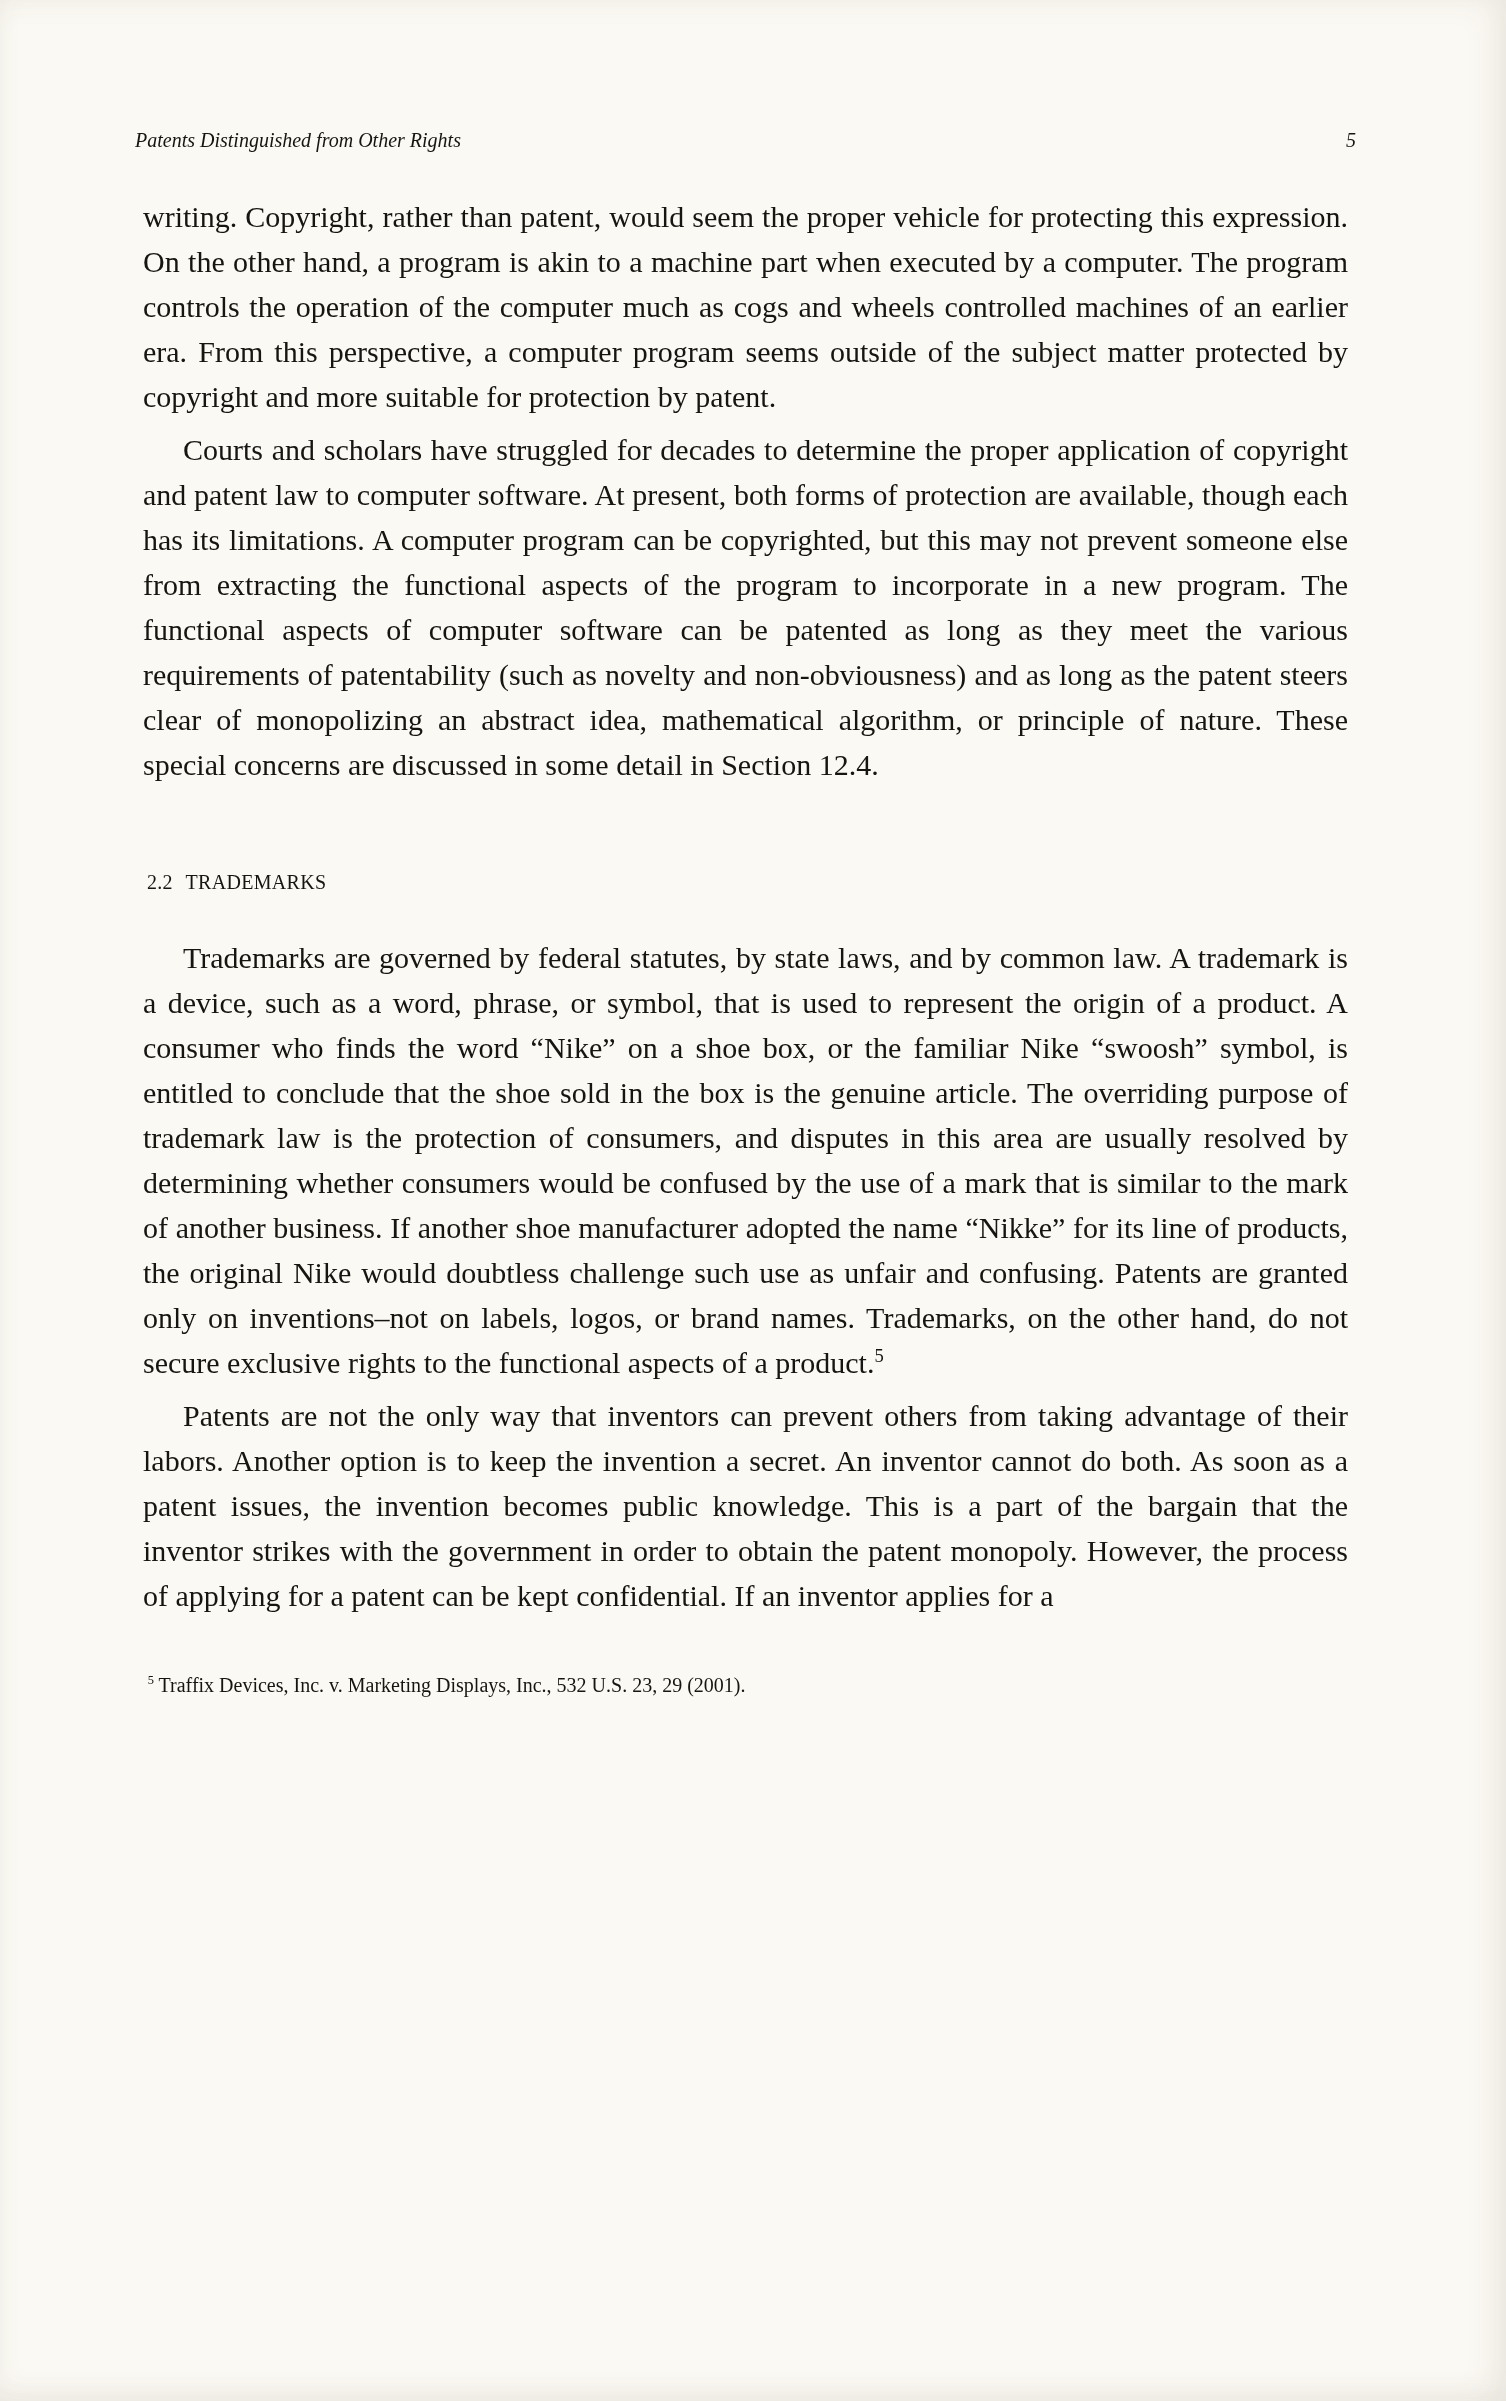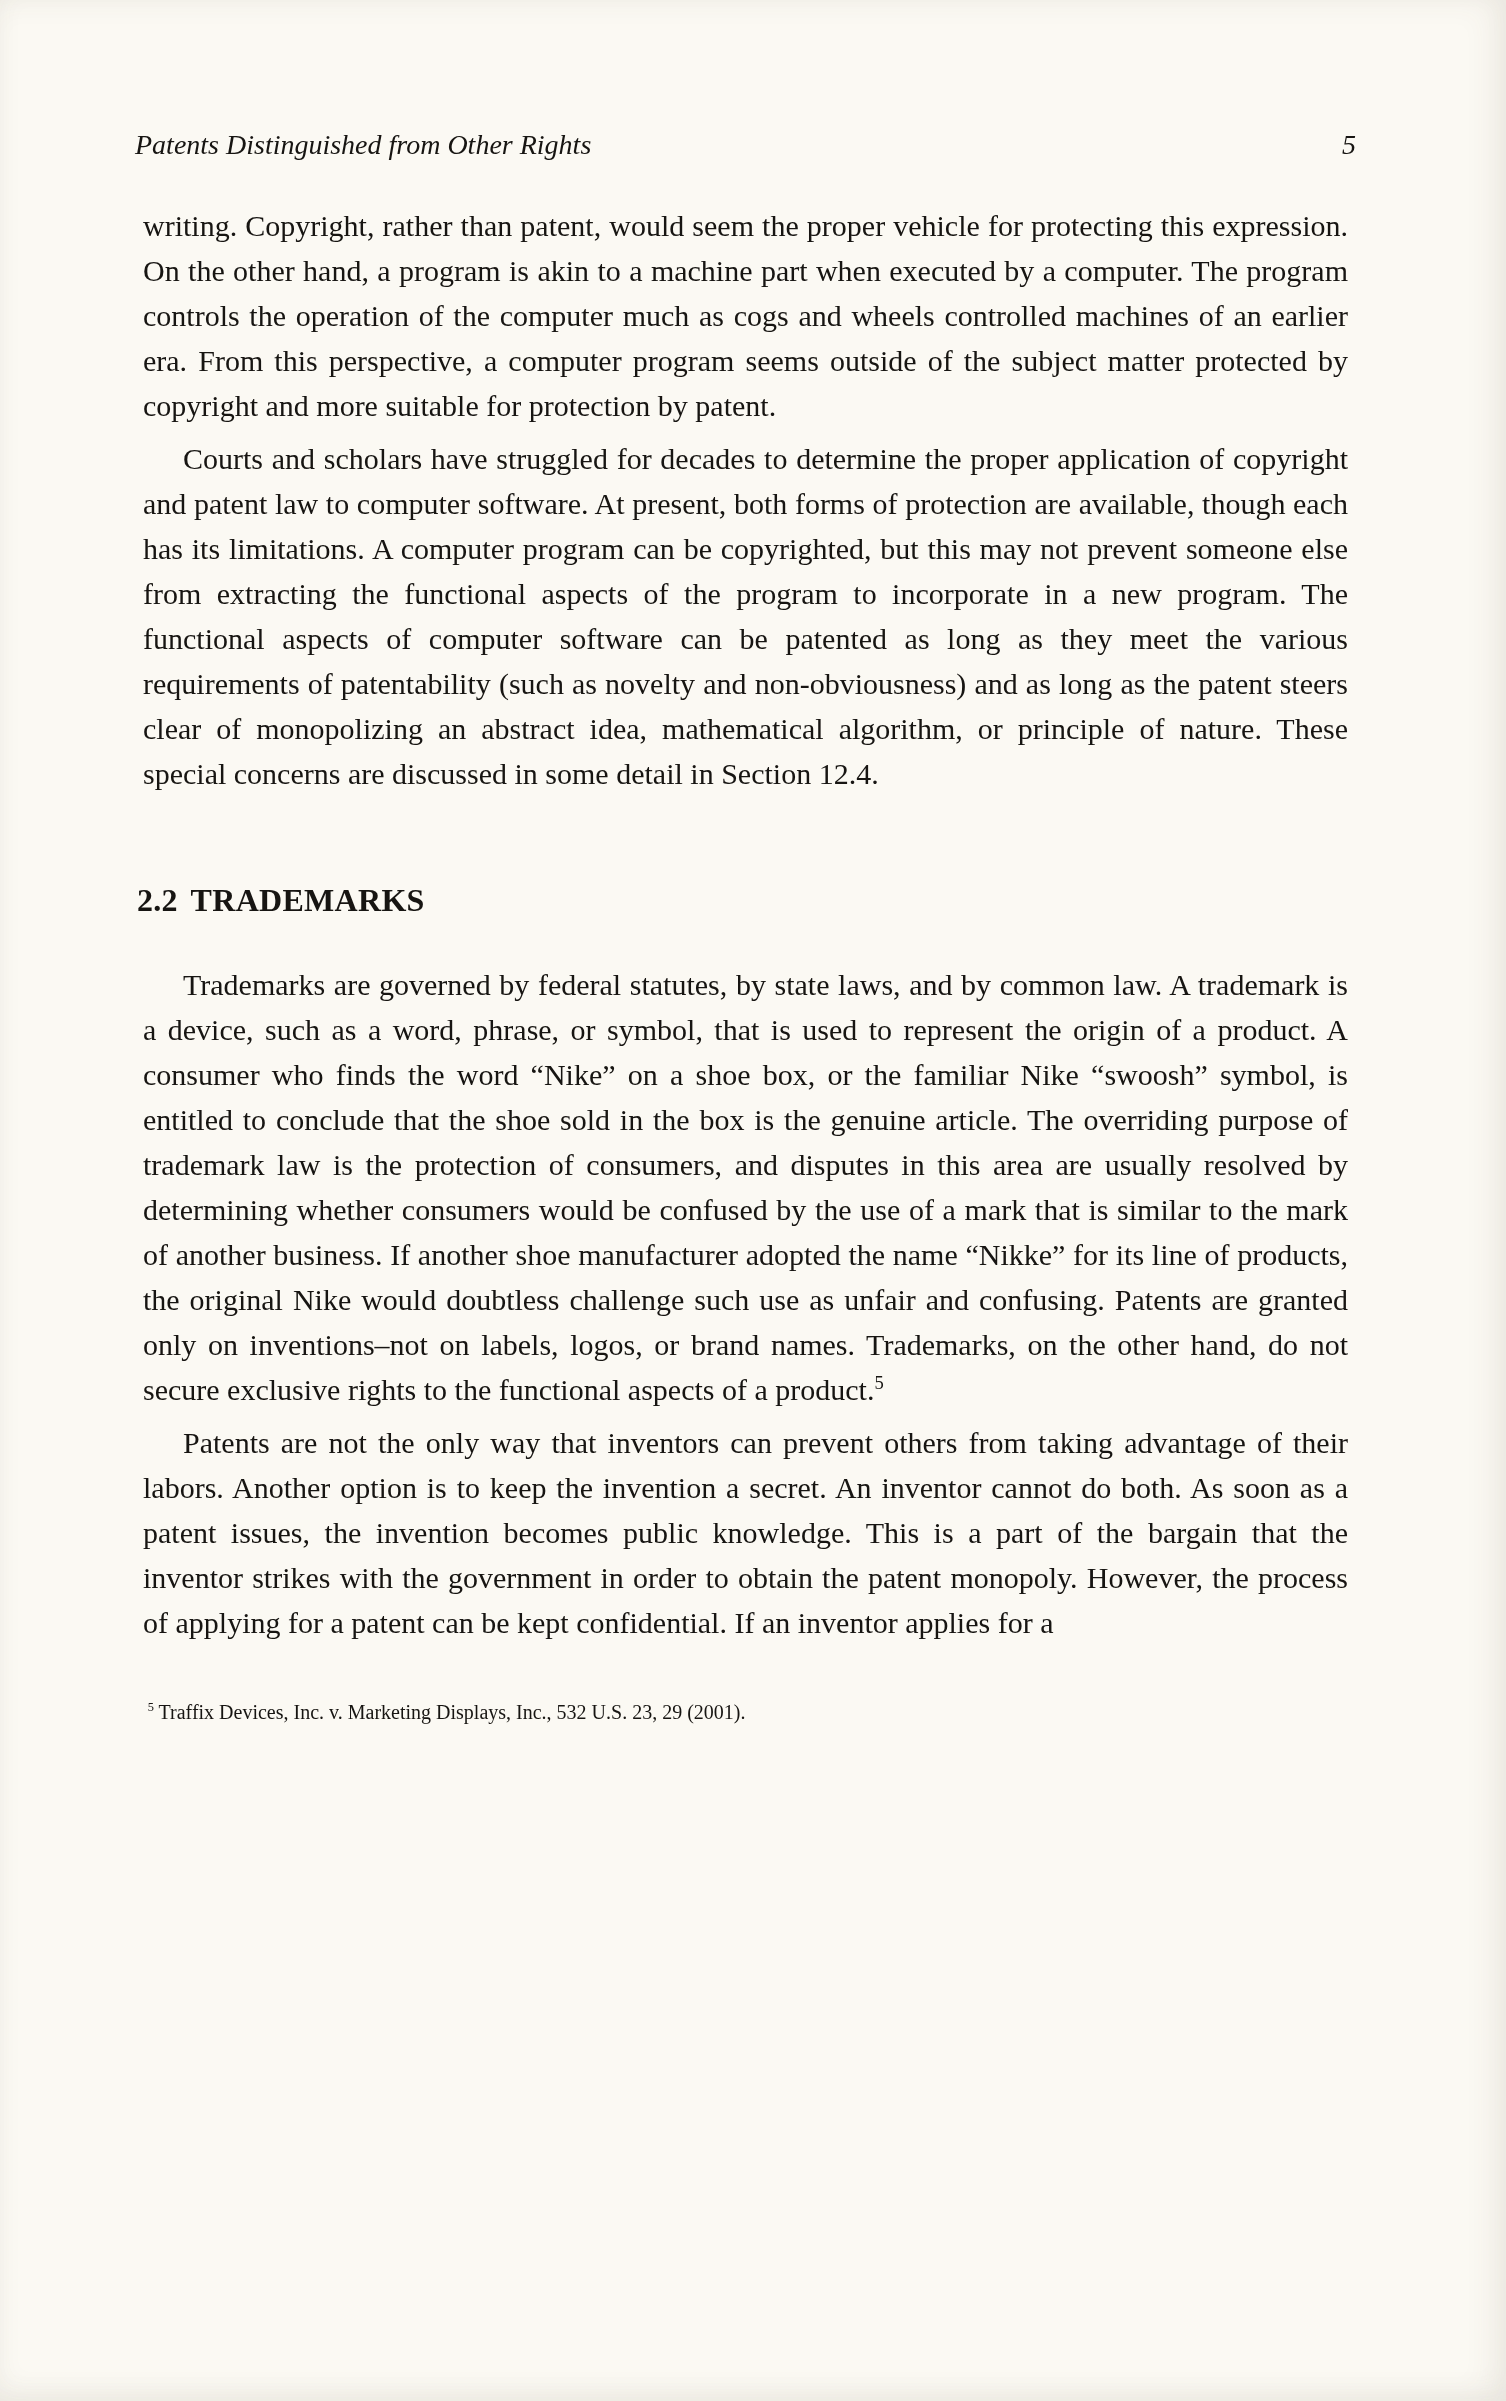--- a/index.html
+++ b/index.html
@@ -18,21 +18,21 @@
     font-family: "Liberation Serif", "DejaVu Serif", serif;
     color: #171512;
     box-shadow: inset -14.6px 0 31px rgba(80,70,50,0.07), inset 0 -11px 25.5px rgba(80,70,50,0.05);
     overflow: hidden;
   }
   .running-header {
     display: flex;
     justify-content: space-between;
     align-items: baseline;
     font-style: italic;
-    font-size: 28px;
+    font-size: 20px;
     margin-bottom: 42px;
   }
   .running-header .page-number {
     font-style: italic;
   }
   .body-text {
     font-size: 30px;
     line-height: 1.5;
     text-align: justify;
   }
@@ -41,23 +41,23 @@
   }
   p.para.indent {
     text-indent: 40px;
   }
   sup.fn-marker {
     font-size: 0.62em;
     line-height: 0;
     vertical-align: super;
   }
   h2.section-heading {
-    font-size: 32px;
-    font-weight: bold;
-    margin: 80px 0 38px 2px;
+    font-size: 20px;
+    font-weight: normal;
+    margin: 80px 0 38px 12px;
     letter-spacing: 0.3px;
   }
   h2.section-heading .section-number {
     margin-right: 12.7px;
   }
   .footnote {
     margin-top: 53px;
     font-size: 20px;
     line-height: 1.4;
     text-align: left;

